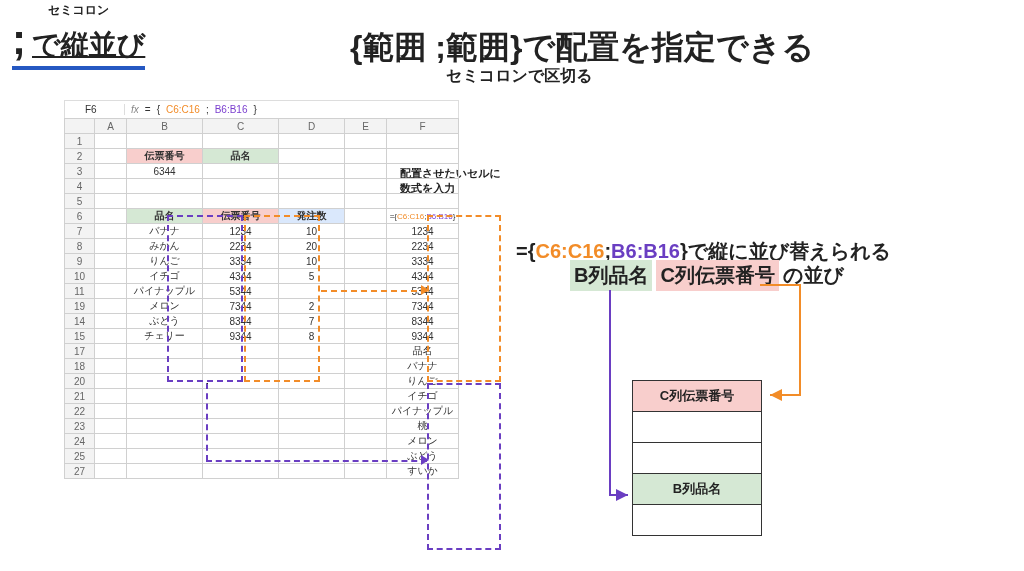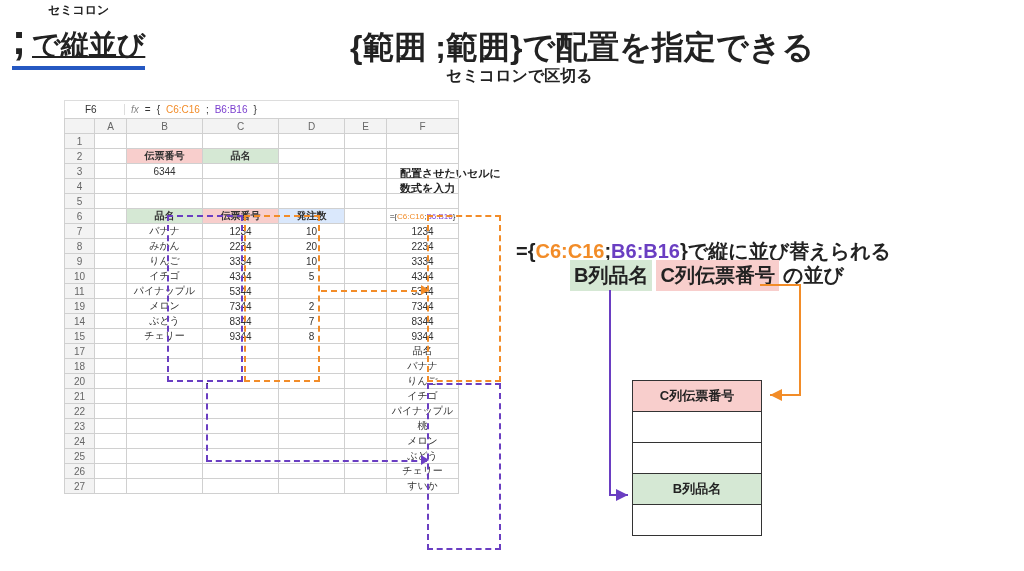--- a/index.html
+++ b/index.html
@@ -393,29 +393,20 @@
     <tr>
           <td class="rownum">25</td>
           <td></td>
           <td></td>
           <td></td>
           <td></td>
           <td></td>
           <td>ぶどう</td>
         </tr>
     <tr>
-          <td class="rownum">26</td>
-          <td></td>
-          <td></td>
-          <td></td>
-          <td></td>
-          <td></td>
-          <td>チェリー</td>
-        </tr>
-    <tr>
           <td class="rownum">27</td>
           <td></td>
           <td></td>
           <td></td>
           <td></td>
           <td></td>
           <td>すいか</td>
         </tr>
   </tbody>
     </table>

